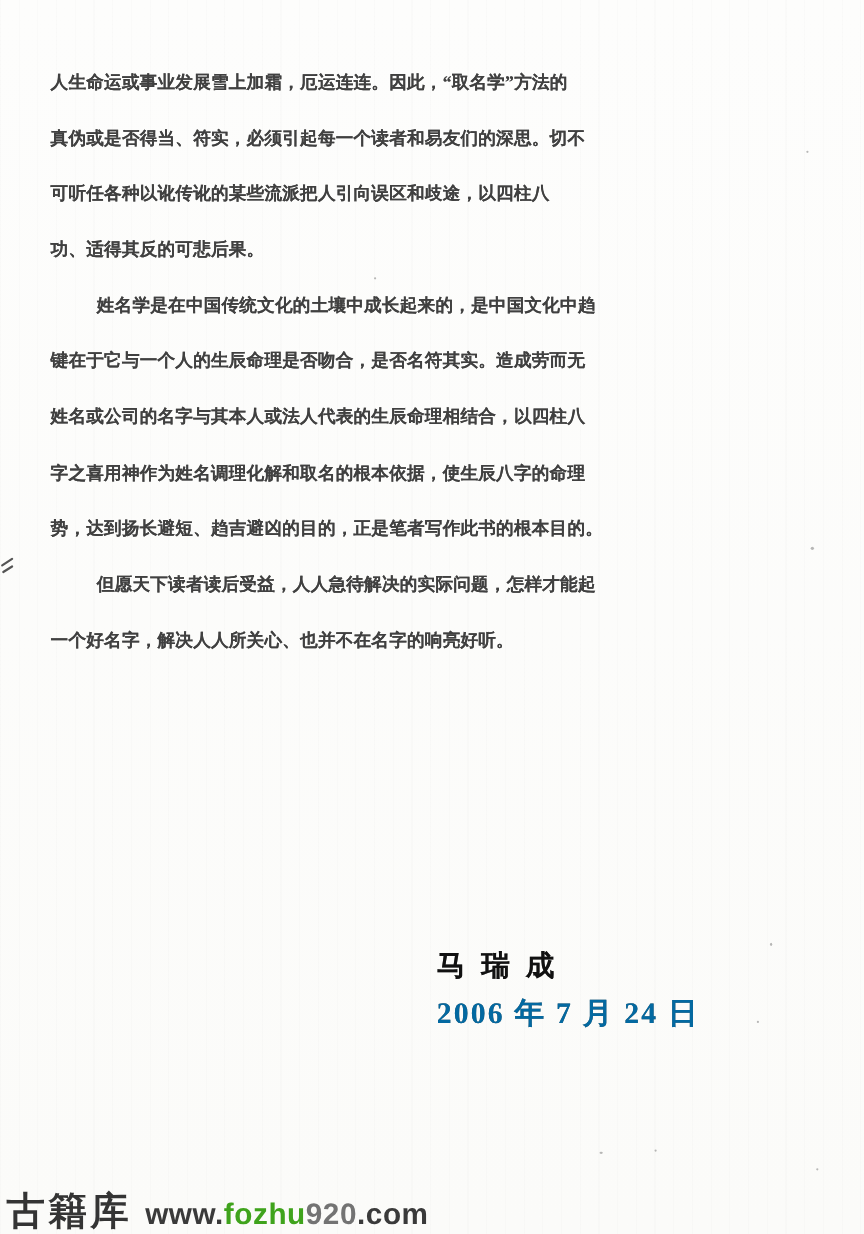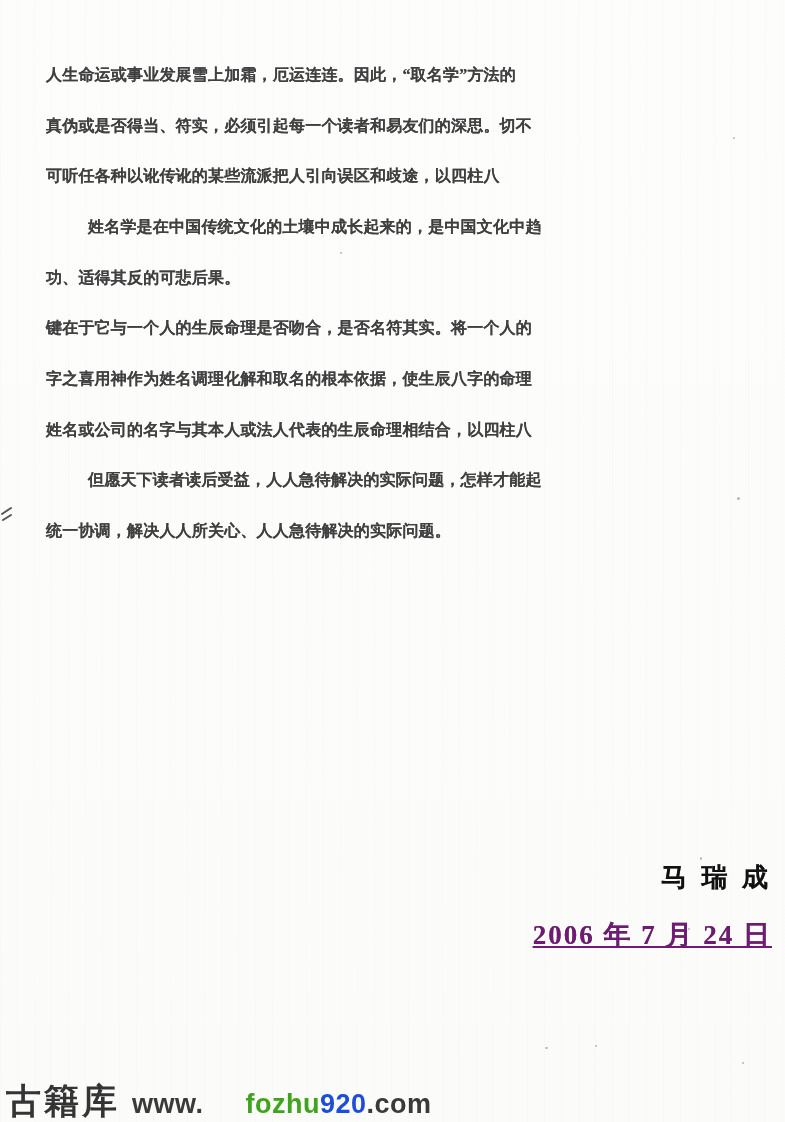--- a/index.html
+++ b/index.html
@@ -43,40 +43,39 @@
     color: #404040;
     text-shadow: 0 0 0.6px rgba(20,20,20,0.65);
   }
   .text-line.indent {
     padding-left: 42px;
   }
 
   
   .signature-block {
     position: absolute;
-    left: 432px;
+    left: 397px;
     top: 860px;
     width: 340px;
-    text-align: right;
+    text-align: left;
   }
   .signature-line {
     font-size: 26px;
     font-weight: 600;
     letter-spacing: 4px;
     color: #111;
     text-shadow: 0 0 0.6px rgba(20,20,20,0.65);
   }
   .date-line {
-    margin-top: 22px;
+    margin-top: 8px;
     font-size: 27px;
     font-weight: 600;
     letter-spacing: 2px;
-    color: #701a75;
+    color: #0369a1;
     text-shadow: 0 0 0.6px rgba(20,20,20,0.65);
-    text-decoration: underline;
   }
 
   
   .watermark {
     position: absolute;
     left: 6px;
     top: 1078px;
     display: flex;
     align-items: baseline;
     font-family: "Liberation Sans", "DejaVu Sans", sans-serif;
@@ -85,22 +84,22 @@
     letter-spacing: 0.5px;
     white-space: nowrap;
   }
   .wm-site {
     color: #343434;
     font-size: 35px;
     margin-right: 12px;
     letter-spacing: 3px;
   }
   .wm-dark  { color: #3a3a3a; }
-  .wm-green { color: #3fa31c; margin-left: 42px; }
-  .wm-red   { color: #1d4ed8; }
+  .wm-green { color: #3fa31c; }
+  .wm-red   { color: #737373; }
 
   
   .edge-mark {
     position: absolute;
     left: 0px;
     top: 505px;
     width: 14px;
     height: 22px;
   }
   .speck {
@@ -111,27 +110,28 @@
 </style>
 </head>
 <body>
 
 <main class="scanned-page">
 
   <div class="body-text" id="body-text">
       <div class="text-line">人生命运或事业发展雪上加霜，厄运连连。因此，“取名学”方法的</div>
       <div class="text-line">真伪或是否得当、符实，必须引起每一个读者和易友们的深思。切不</div>
       <div class="text-line">可听任各种以讹传讹的某些流派把人引向误区和歧途，以四柱八</div>
+      <div class="text-line">功、适得其反的可悲后果。</div>
       <div class="text-line indent">姓名学是在中国传统文化的土壤中成长起来的，是中国文化中趋</div>
-      <div class="text-line">功、适得其反的可悲后果。</div>
-      <div class="text-line">键在于它与一个人的生辰命理是否吻合，是否名符其实。将一个人的</div>
+      <div class="text-line">键在于它与一个人的生辰命理是否吻合，是否名符其实。造成劳而无</div>
+      <div class="text-line">姓名或公司的名字与其本人或法人代表的生辰命理相结合，以四柱八</div>
       <div class="text-line">字之喜用神作为姓名调理化解和取名的根本依据，使生辰八字的命理</div>
-      <div class="text-line">姓名或公司的名字与其本人或法人代表的生辰命理相结合，以四柱八</div>
+      <div class="text-line">势，达到扬长避短、趋吉避凶的目的，正是笔者写作此书的根本目的。</div>
       <div class="text-line indent">但愿天下读者读后受益，人人急待解决的实际问题，怎样才能起</div>
-      <div class="text-line">统一协调，解决人人所关心、人人急待解决的实际问题。</div>
+      <div class="text-line">一个好名字，解决人人所关心、也并不在名字的响亮好听。</div>
     </div>
 
   <div class="signature-block">
     <div class="signature-line">马  瑞  成</div>
     <div class="date-line">2006 年 7 月 24 日</div>
   </div>
 
   <div class="watermark">
     <span class="wm-site">古籍库</span>
     <span class="wm-dark">www.</span>

